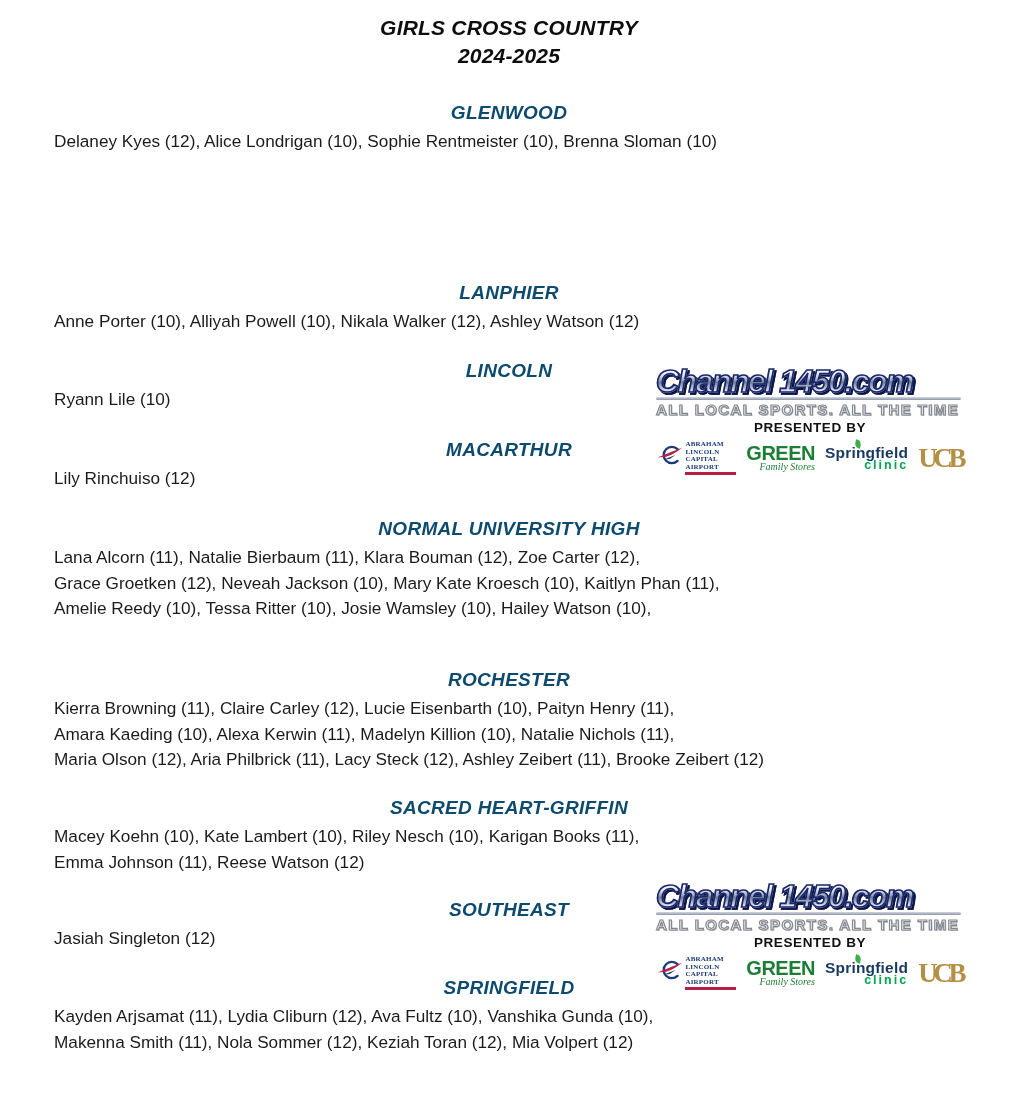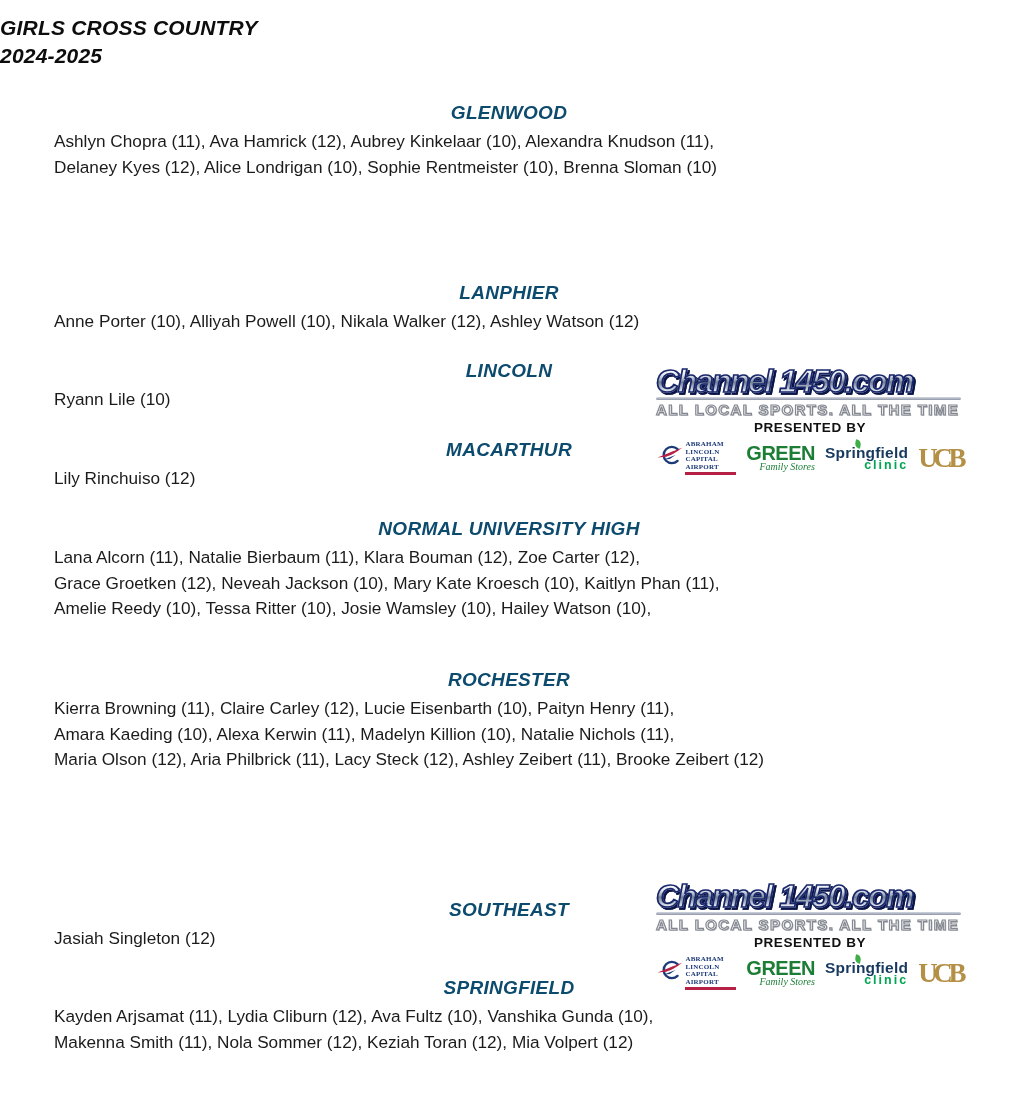--- a/index.html
+++ b/index.html
@@ -6,21 +6,21 @@
   .page{
     position:relative;
     width:1018px;height:1094px;
     background:#ffffff;
     font-family:"Liberation Sans",sans-serif;
     color:#1b1b1b;
     overflow:hidden;
   }
   .title-block{
     position:absolute;top:14px;left:0;right:0;
-    text-align:left;
+    text-align:center;
     font-weight:bold;font-style:italic;
     font-size:21px;line-height:28px;
     color:#0d0d0d;letter-spacing:.2px;
   }
   .section{position:absolute;left:0;right:0;}
   .section-header{
     text-align:center;
     font-weight:bold;
     font-size:19px;line-height:24px;
     color:#0c4a6e;letter-spacing:.3px;
@@ -114,21 +114,20 @@
 
 <div class="page">
 
   <div class="title-block">
     <div>GIRLS CROSS COUNTRY</div>
     <div>2024-2025</div>
   </div>
 
   <div class="section" style="top:101px">
     <div class="section-header">GLENWOOD</div>
-    <div class="roster-line">Ashlyn Chopra (11), Ava Hamrick (12), Aubrey Kinkelaar (10), Alexandra Knudson (11),</div>
     <div class="roster-line">Delaney Kyes (12), Alice Londrigan (10), Sophie Rentmeister (10), Brenna Sloman (10)</div>
   </div>
 
 
   <div class="section" style="top:281px">
     <div class="section-header">LANPHIER</div>
     <div class="roster-line">Anne Porter (10), Alliyah Powell (10), Nikala Walker (12), Ashley Watson (12)</div>
   </div>
 
   <div class="section" style="top:359px">
@@ -148,20 +147,25 @@
     <div class="roster-line">Amelie Reedy (10), Tessa Ritter (10), Josie Wamsley (10), Hailey Watson (10),</div>
   </div>
 
   <div class="section" style="top:668px">
     <div class="section-header">ROCHESTER</div>
     <div class="roster-line">Kierra Browning (11), Claire Carley (12), Lucie Eisenbarth (10), Paityn Henry (11),</div>
     <div class="roster-line">Amara Kaeding (10), Alexa Kerwin (11), Madelyn Killion (10), Natalie Nichols (11),</div>
     <div class="roster-line">Maria Olson (12), Aria Philbrick (11), Lacy Steck (12), Ashley Zeibert (11), Brooke Zeibert (12)</div>
   </div>
 
+  <div class="section" style="top:796px">
+    <div class="section-header">SACRED HEART-GRIFFIN</div>
+    <div class="roster-line">Macey Koehn (10), Kate Lambert (10), Riley Nesch (10), Karigan Books (11),</div>
+    <div class="roster-line">Emma Johnson (11), Reese Watson (12)</div>
+  </div>
 
   <div class="section" style="top:898px">
     <div class="section-header">SOUTHEAST</div>
     <div class="roster-line">Jasiah Singleton (12)</div>
   </div>
 
   <div class="section" style="top:976px">
     <div class="section-header">SPRINGFIELD</div>
     <div class="roster-line">Kayden Arjsamat (11), Lydia Cliburn (12), Ava Fultz (10), Vanshika Gunda (10),</div>
     <div class="roster-line">Makenna Smith (11), Nola Sommer (12), Keziah Toran (12), Mia Volpert (12)</div>

